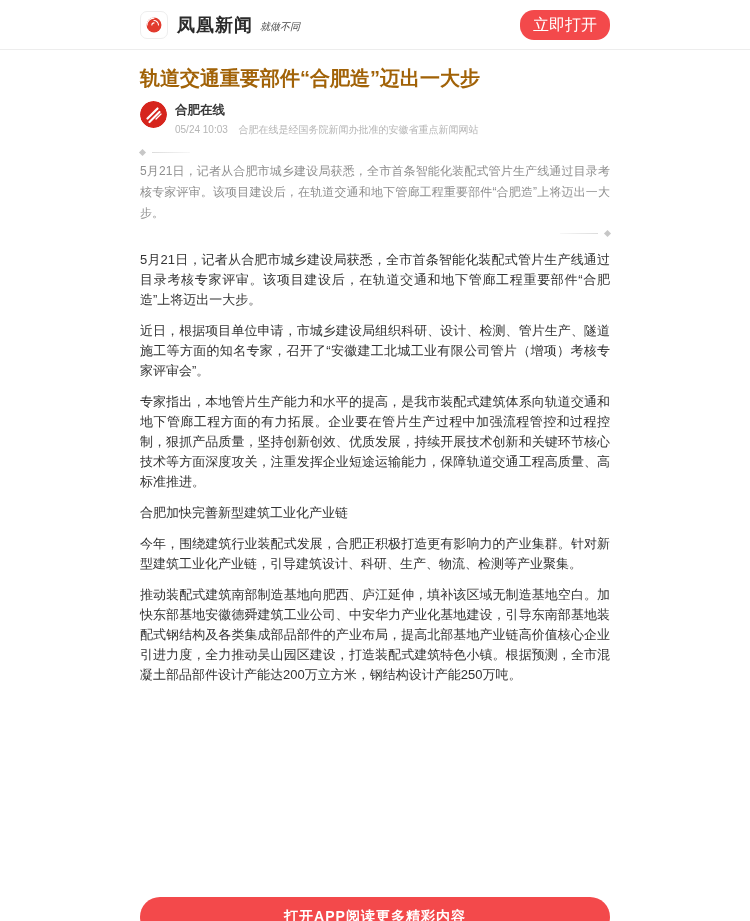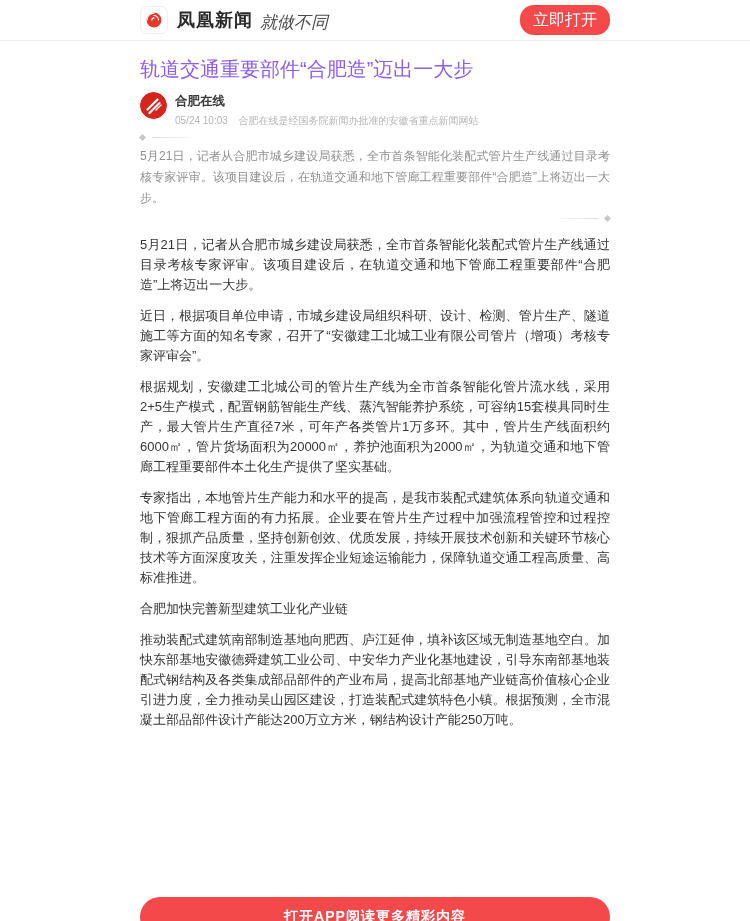--- a/index.html
+++ b/index.html
@@ -1,33 +1,33 @@
 <!DOCTYPE html>
 <html style="--accent: #f3494b;"><head>
 <meta charset="utf-8">
 <style>
   * { margin:0; padding:0; box-sizing:border-box; }
   html,body { background:#fff; }
   body { font-family:"Liberation Sans","DejaVu Sans",sans-serif; }
   .page { position:relative; width:750px; height:921px; margin:0 auto; background:#fff; overflow:hidden; }
 
   
-  .header { height:41px; border-bottom:1px solid #ededed; }
+  .header { height:50px; border-bottom:1px solid #ededed; }
   .header-inner { width:470px; margin:0 auto; height:100%; display:flex; align-items:center; }
   .logo-box { width:28px; height:28px; border:1px solid #eee; border-radius:7px; display:flex; align-items:center; justify-content:center; background:#fff; cursor:pointer; }
   .brand-name { font-family:"DejaVu Serif","Liberation Serif",serif; font-weight:700; font-size:18px; color:#2b2b2b; margin-left:9px; letter-spacing:1px; }
-  .brand-tagline { font-family:"DejaVu Serif","Liberation Serif",serif; font-style:italic; font-size:17px; color:#4a4a4a; margin-left:7px; margin-top:4px; }
+  .brand-tagline { font-family:"DejaVu Serif","Liberation Serif",serif; font-style:italic; font-size:10px; color:#4a4a4a; margin-left:7px; margin-top:4px; }
   .header-spacer { flex:1; }
   .open-btn { background:var(--accent,#f3494b); color:#fff; font-size:16px; line-height:1; padding:7px 13px; border:none; border-radius:14px; cursor:pointer; }
 
   
   .main { width:470px; margin:0 auto; }
-  .article-title { font-size:20px; line-height:27px; font-weight:400; color:#8b5cf6; margin:15px 0 9px; }
+  .article-title { font-size:20px; line-height:27px; font-weight:700; color:#a16207; margin:15px 0 9px; }
 
-  .author-row { display:flex; align-items:flex-start; margin-bottom:6px; }
+  .author-row { display:flex; align-items:flex-start; margin-bottom:12px; }
   .avatar { width:27px; height:27px; border-radius:50%; overflow:hidden; flex:0 0 27px; cursor:pointer; }
   .author-info { margin-left:8px; padding-top:1px; }
   .author-name { font-size:12.5px; font-weight:700; color:#383838; cursor:pointer; }
   .author-meta { font-size:10px; color:#b5b5b5; margin-top:4px; }
   .author-meta .time { margin-right:8px; }
 
   
   .summary-block { margin-top:5px; }
   .deco-row { display:flex; align-items:center; height:7px; }
   .deco-row.bottom { justify-content:flex-end; }
@@ -99,23 +99,23 @@
       <p class="summary-text">5月21日，记者从合肥市城乡建设局获悉，全市首条智能化装配式管片生产线通过目录考核专家评审。该项目建设后，在轨道交通和地下管廊工程重要部件“合肥造”上将迈出一大步。</p>
       <div class="deco-row bottom">
         <span class="deco-line-l"></span>
         <span class="deco-diamond"></span>
       </div>
     </div>
 
     <div class="body-text">
         <p class="para">5月21日，记者从合肥市城乡建设局获悉，全市首条智能化装配式管片生产线通过目录考核专家评审。该项目建设后，在轨道交通和地下管廊工程重要部件“合肥造”上将迈出一大步。</p>
         <p class="para">近日，根据项目单位申请，市城乡建设局组织科研、设计、检测、管片生产、隧道施工等方面的知名专家，召开了“安徽建工北城工业有限公司管片（增项）考核专家评审会”。</p>
-        <p class="para">根据规划，安徽建工北城公司的管片生产线为全市首条智能化管片流水线，采用2+5生产模式，配置钢筋智能生产线、蒸汽智能养护系统，可容纳15套模具同时生产，最大管片生产直径7米，可年产各类管片1万多环。其中，管片生产线面积约6000㎡，管片货场面积为20000㎡，养护池面积为2000㎡，为轨道交通和地下管廊工程重要部件本土化生产提供了坚实基础。</p>
         <p class="para">专家指出，本地管片生产能力和水平的提高，是我市装配式建筑体系向轨道交通和地下管廊工程方面的有力拓展。企业要在管片生产过程中加强流程管控和过程控制，狠抓产品质量，坚持创新创效、优质发展，持续开展技术创新和关键环节核心技术等方面深度攻关，注重发挥企业短途运输能力，保障轨道交通工程高质量、高标准推进。</p>
         <p class="para subhead">合肥加快完善新型建筑工业化产业链</p>
+        <p class="para">今年，围绕建筑行业装配式发展，合肥正积极打造更有影响力的产业集群。针对新型建筑工业化产业链，引导建筑设计、科研、生产、物流、检测等产业聚集。</p>
         <p class="para">推动装配式建筑南部制造基地向肥西、庐江延伸，填补该区域无制造基地空白。加快东部基地安徽德舜建筑工业公司、中安华力产业化基地建设，引导东南部基地装配式钢结构及各类集成部品部件的产业布局，提高北部基地产业链高价值核心企业引进力度，全力推动吴山园区建设，打造装配式建筑特色小镇。根据预测，全市混凝土部品部件设计产能达200万立方米，钢结构设计产能250万吨。</p>
       </div>
 
   </div>
 
   <button class="open-app-btn">打开APP阅读更多精彩内容</button>
 
 </div>
 
 </body></html>

